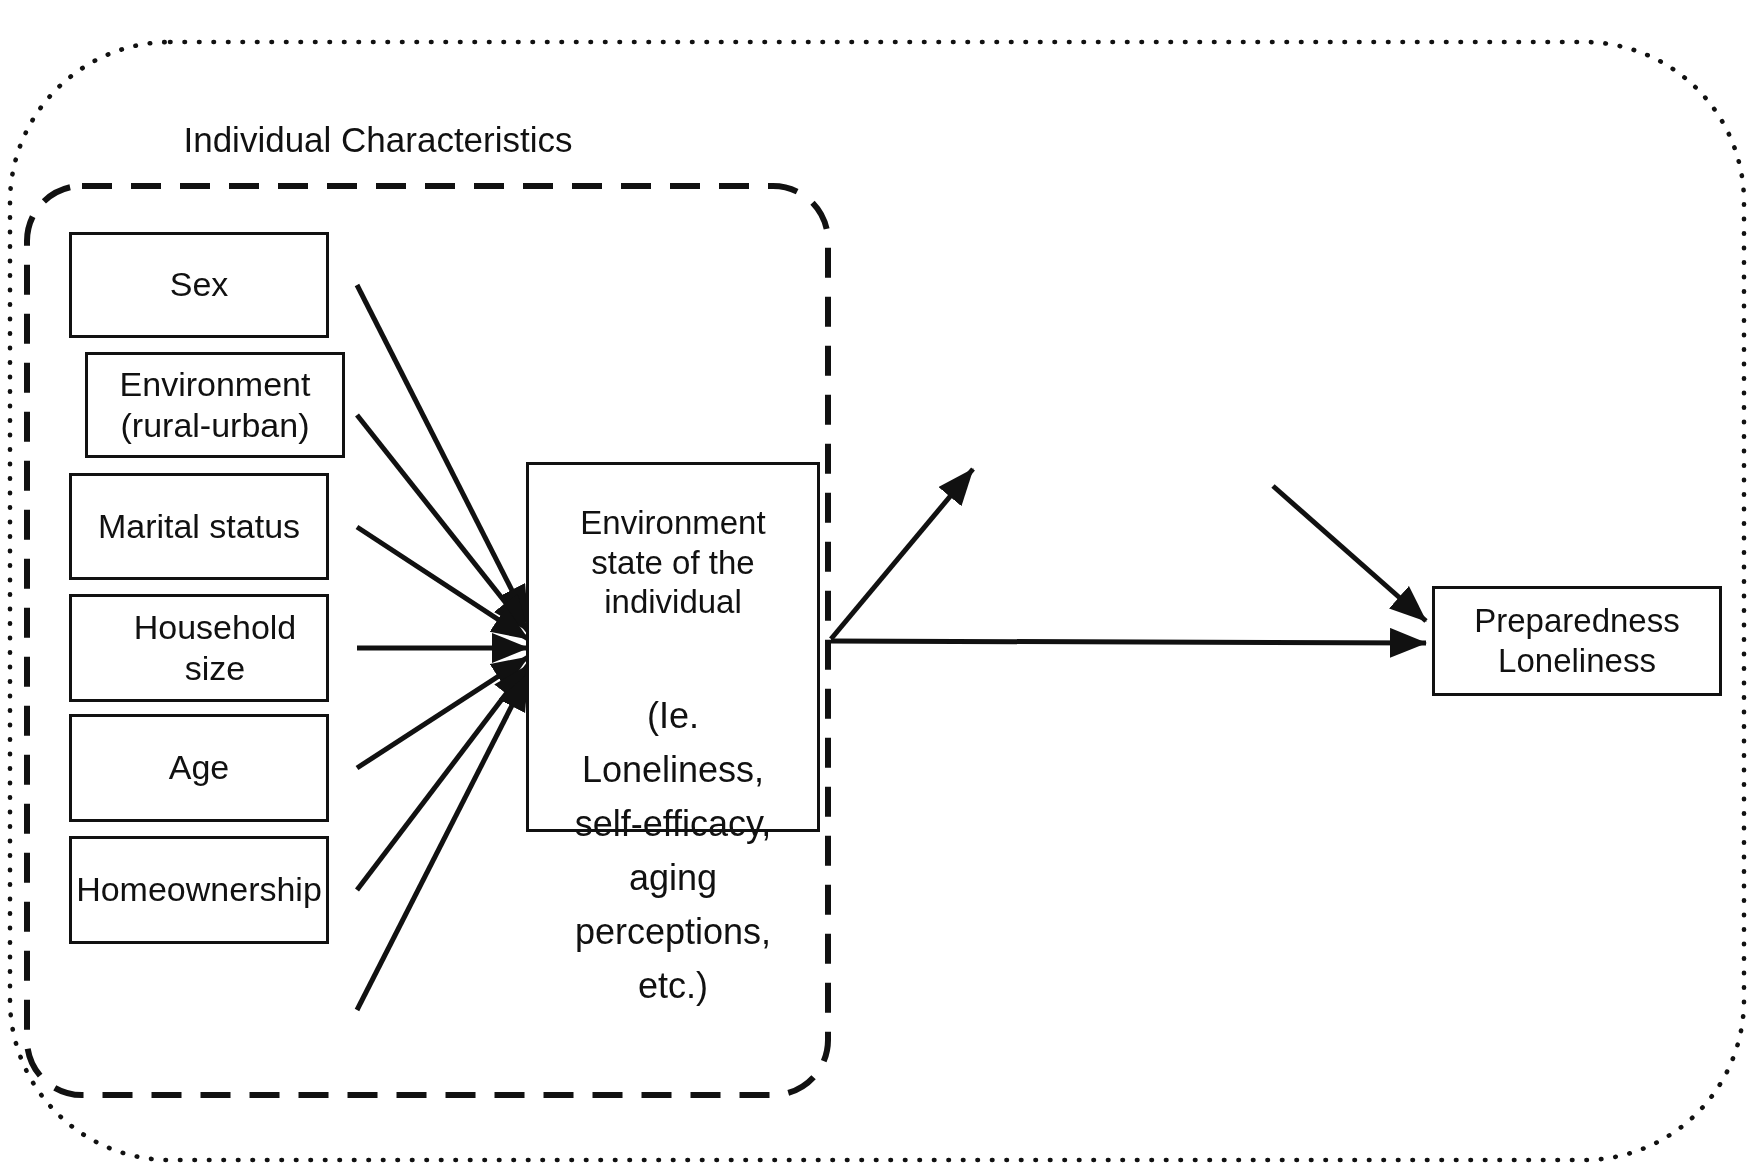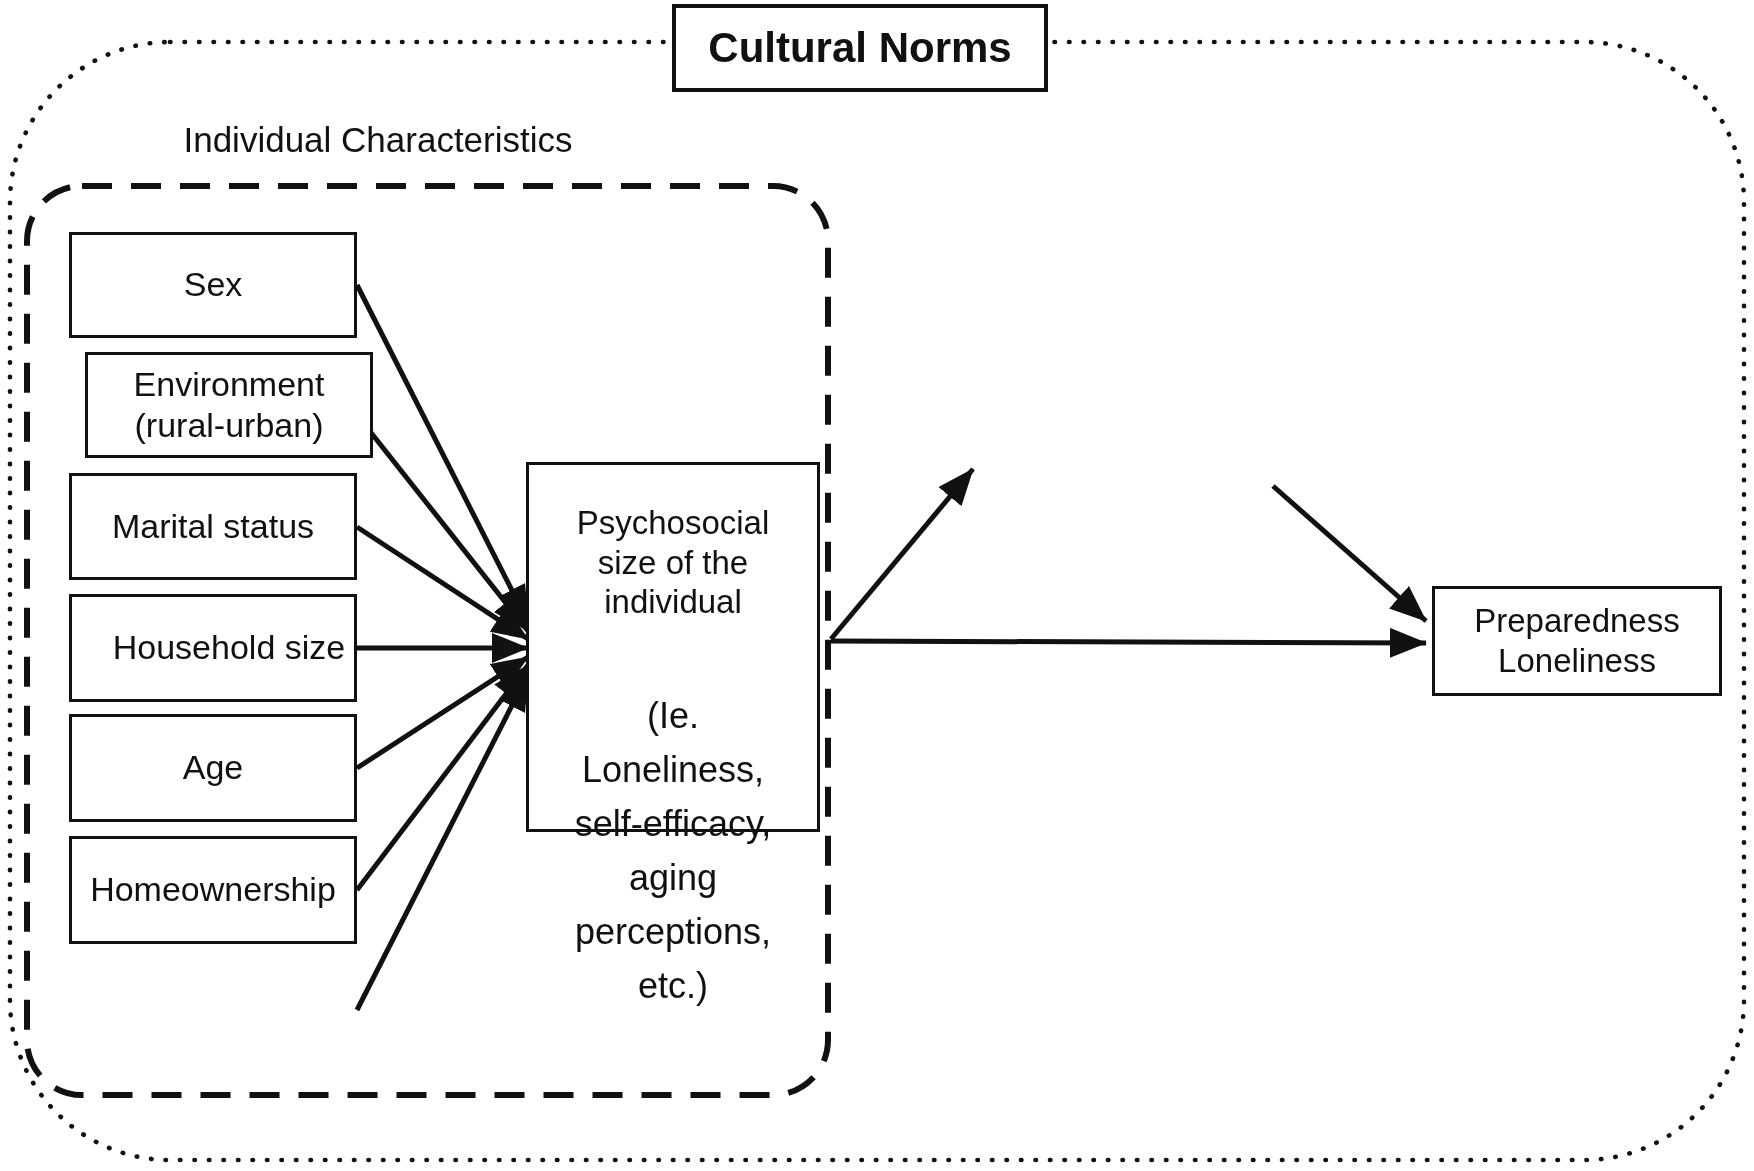--- a/index.html
+++ b/index.html
@@ -24,21 +24,21 @@
     border: 3px solid #111111;
     display: flex;
     align-items: center;
     justify-content: center;
     text-align: center;
     z-index: 1;
     line-height: 1.22;
   }
   .char-box {
     left: 69px;
-    width: 288px;
+    width: 260px;
     font-size: 34px;
   }
   .title-box {
     left: 672px;
     top: 4px;
     width: 376px;
     height: 88px;
     border-width: 4px;
     font-size: 42px;
     font-weight: bold;
@@ -111,23 +111,20 @@
     <line x1="357" y1="768" x2="528" y2="657" stroke="#111111" stroke-width="5" marker-end="url(#arrowhead)"></line>
     <line x1="357" y1="890" x2="528" y2="665" stroke="#111111" stroke-width="5" marker-end="url(#arrowhead)"></line>
     <line x1="357" y1="1010" x2="528" y2="674" stroke="#111111" stroke-width="5" marker-end="url(#arrowhead)"></line>
 
     <line x1="831" y1="639" x2="973" y2="469" stroke="#111111" stroke-width="5" marker-end="url(#arrowhead)"></line>
     <line x1="831" y1="641" x2="1426" y2="643" stroke="#111111" stroke-width="5" marker-end="url(#arrowhead)"></line>
 
     <line x1="1273" y1="486" x2="1426" y2="621" stroke="#111111" stroke-width="5" marker-end="url(#arrowhead)"></line>
   </svg>
 
-  <div class="node title-box">
-    <span>Cultural Norms</span>
-  </div>
 
   <div class="group-label">Individual Characteristics</div>
 
   <div class="node char-box" style="top:232px;height:106px;">
     <span>Sex</span>
   </div>
   <div class="node char-box" style="top:352px;height:106px;margin-left:16px;">
     <span>Environment (rural-urban)</span>
   </div>
   <div class="node char-box" style="top:473px;height:107px;">
@@ -137,21 +134,21 @@
     <span>Household size</span>
   </div>
   <div class="node char-box" style="top:714px;height:108px;">
     <span>Age</span>
   </div>
   <div class="node char-box" style="top:836px;height:108px;">
     <span>Homeownership</span>
   </div>
 
   <div class="node psych-box">
-    <div class="psych-main">Psychosocial size of the individual</div>
+    <div class="psych-main">Environment state of the individual</div>
     <div class="psych-sub">(Ie. Loneliness, self-efficacy, aging perceptions, etc.)</div>
   </div>
 
 
   <div class="node prep-box">
     <span>Preparedness Loneliness</span>
   </div>
 
 </div>
 

